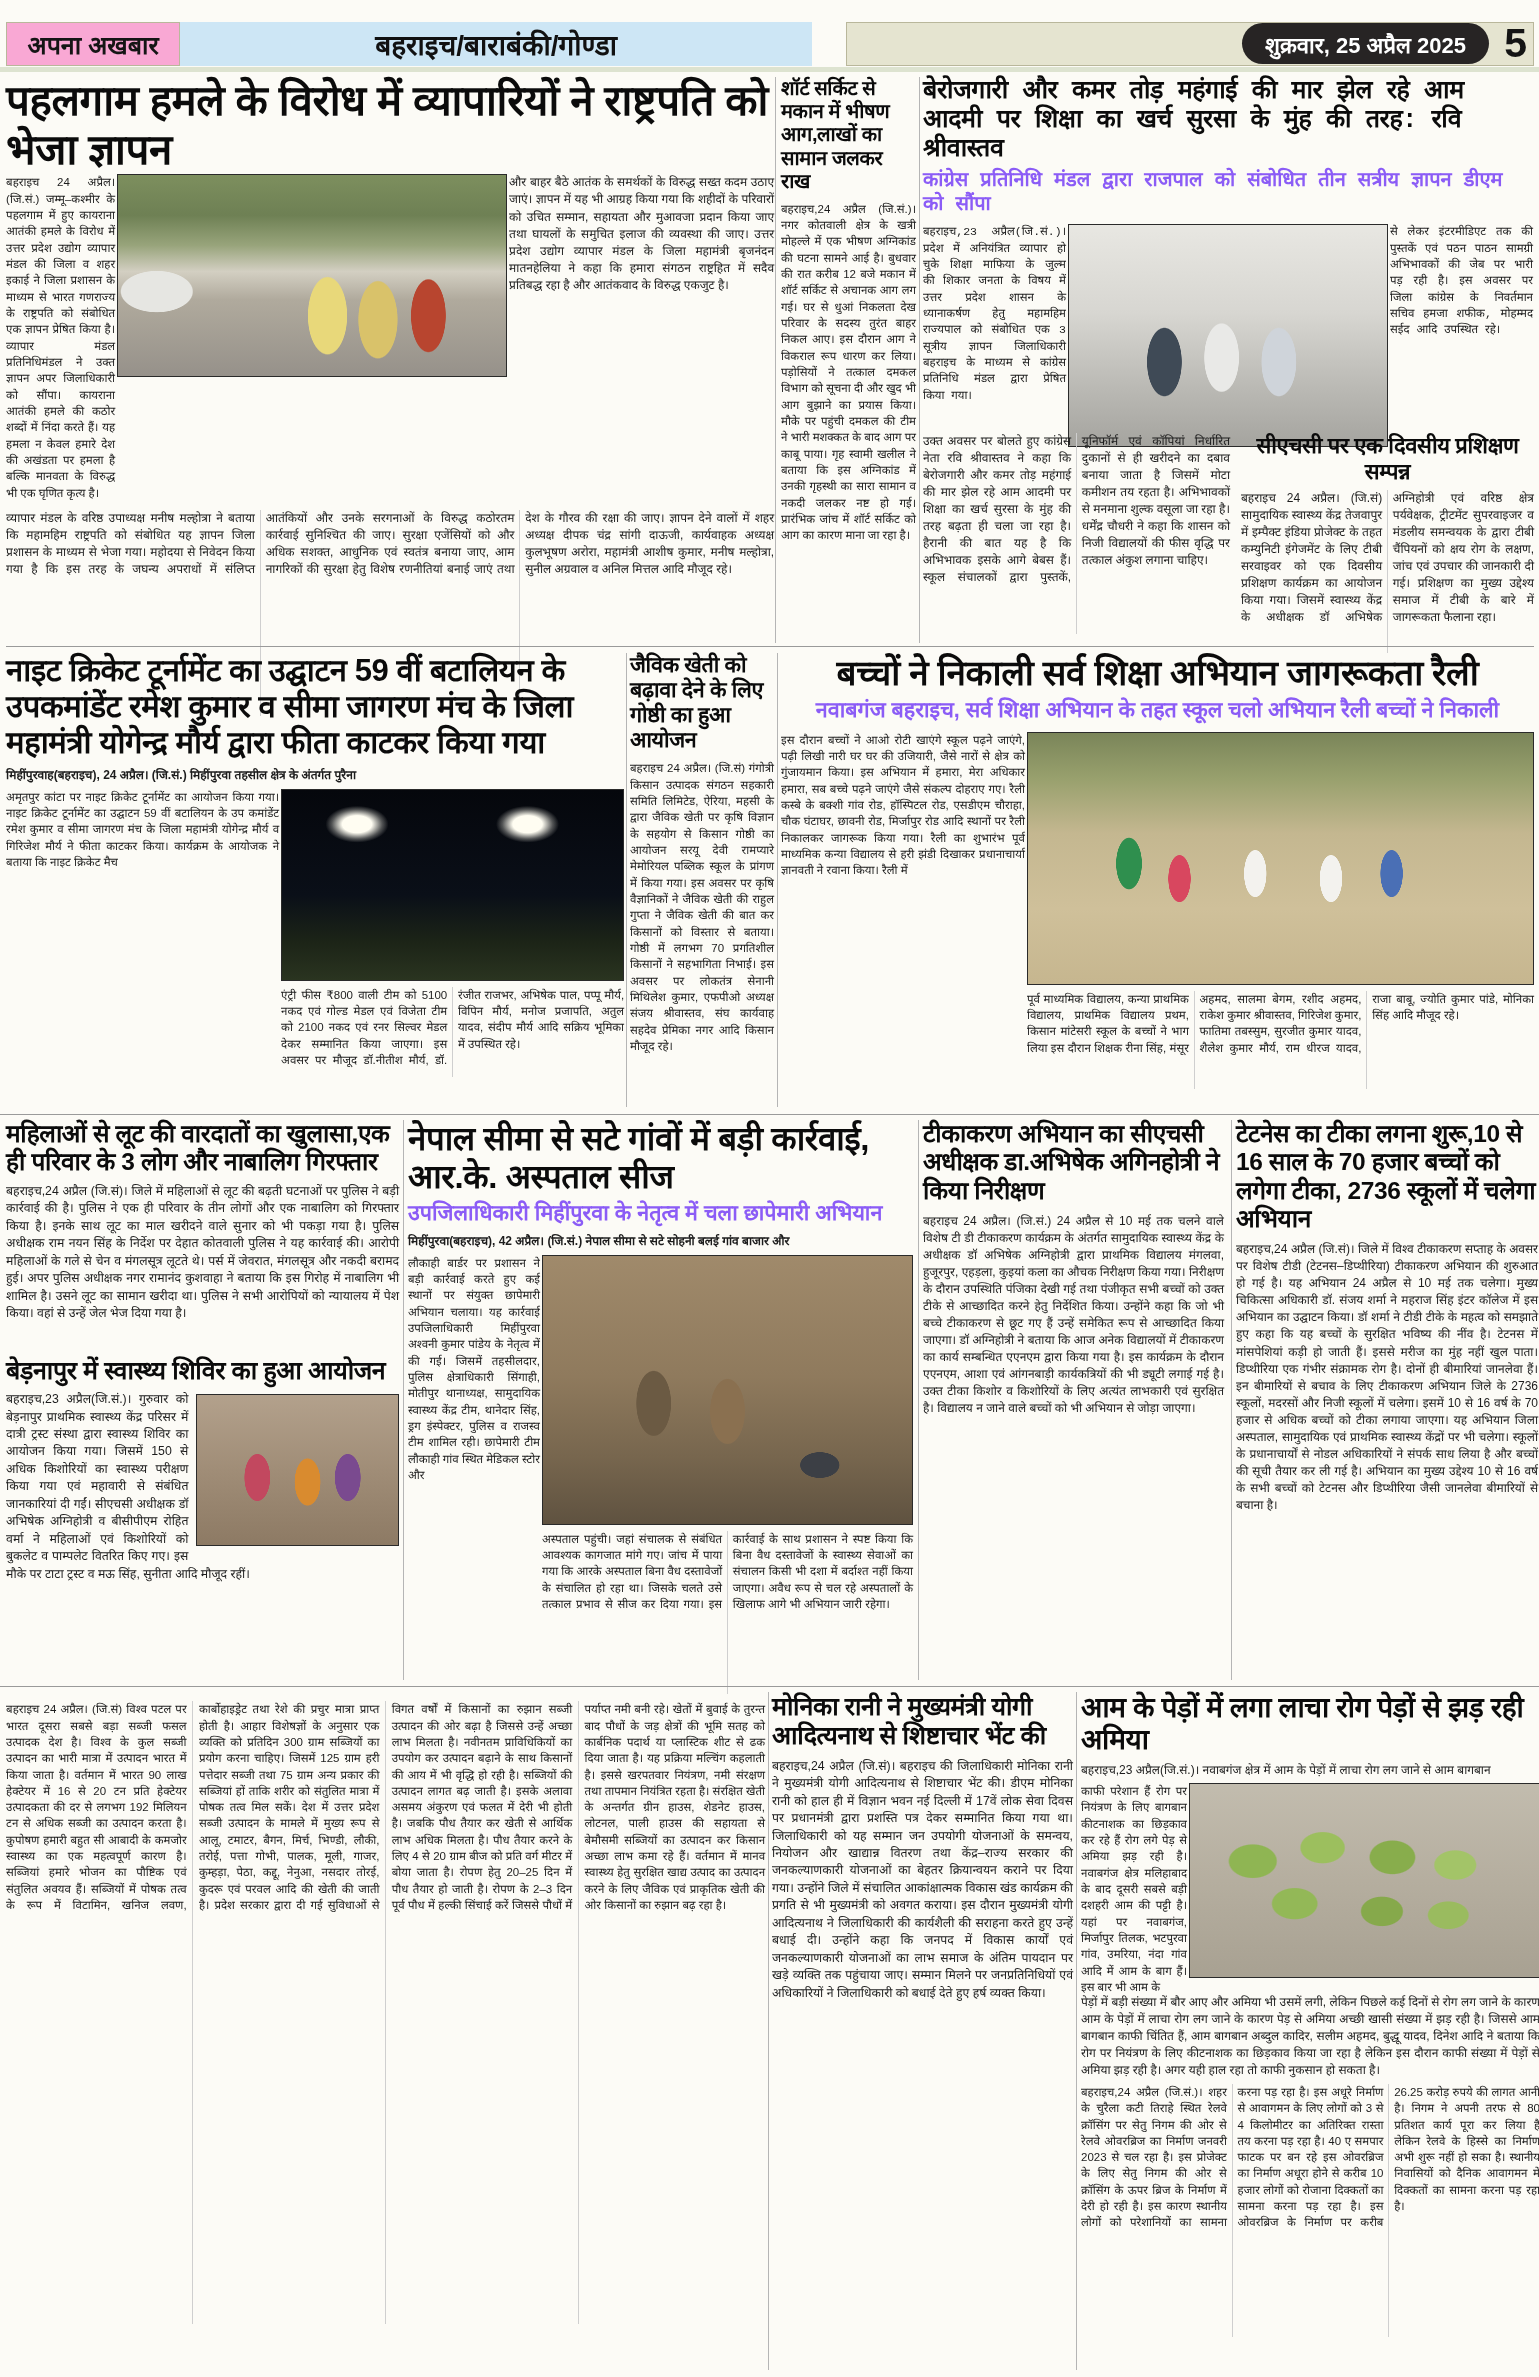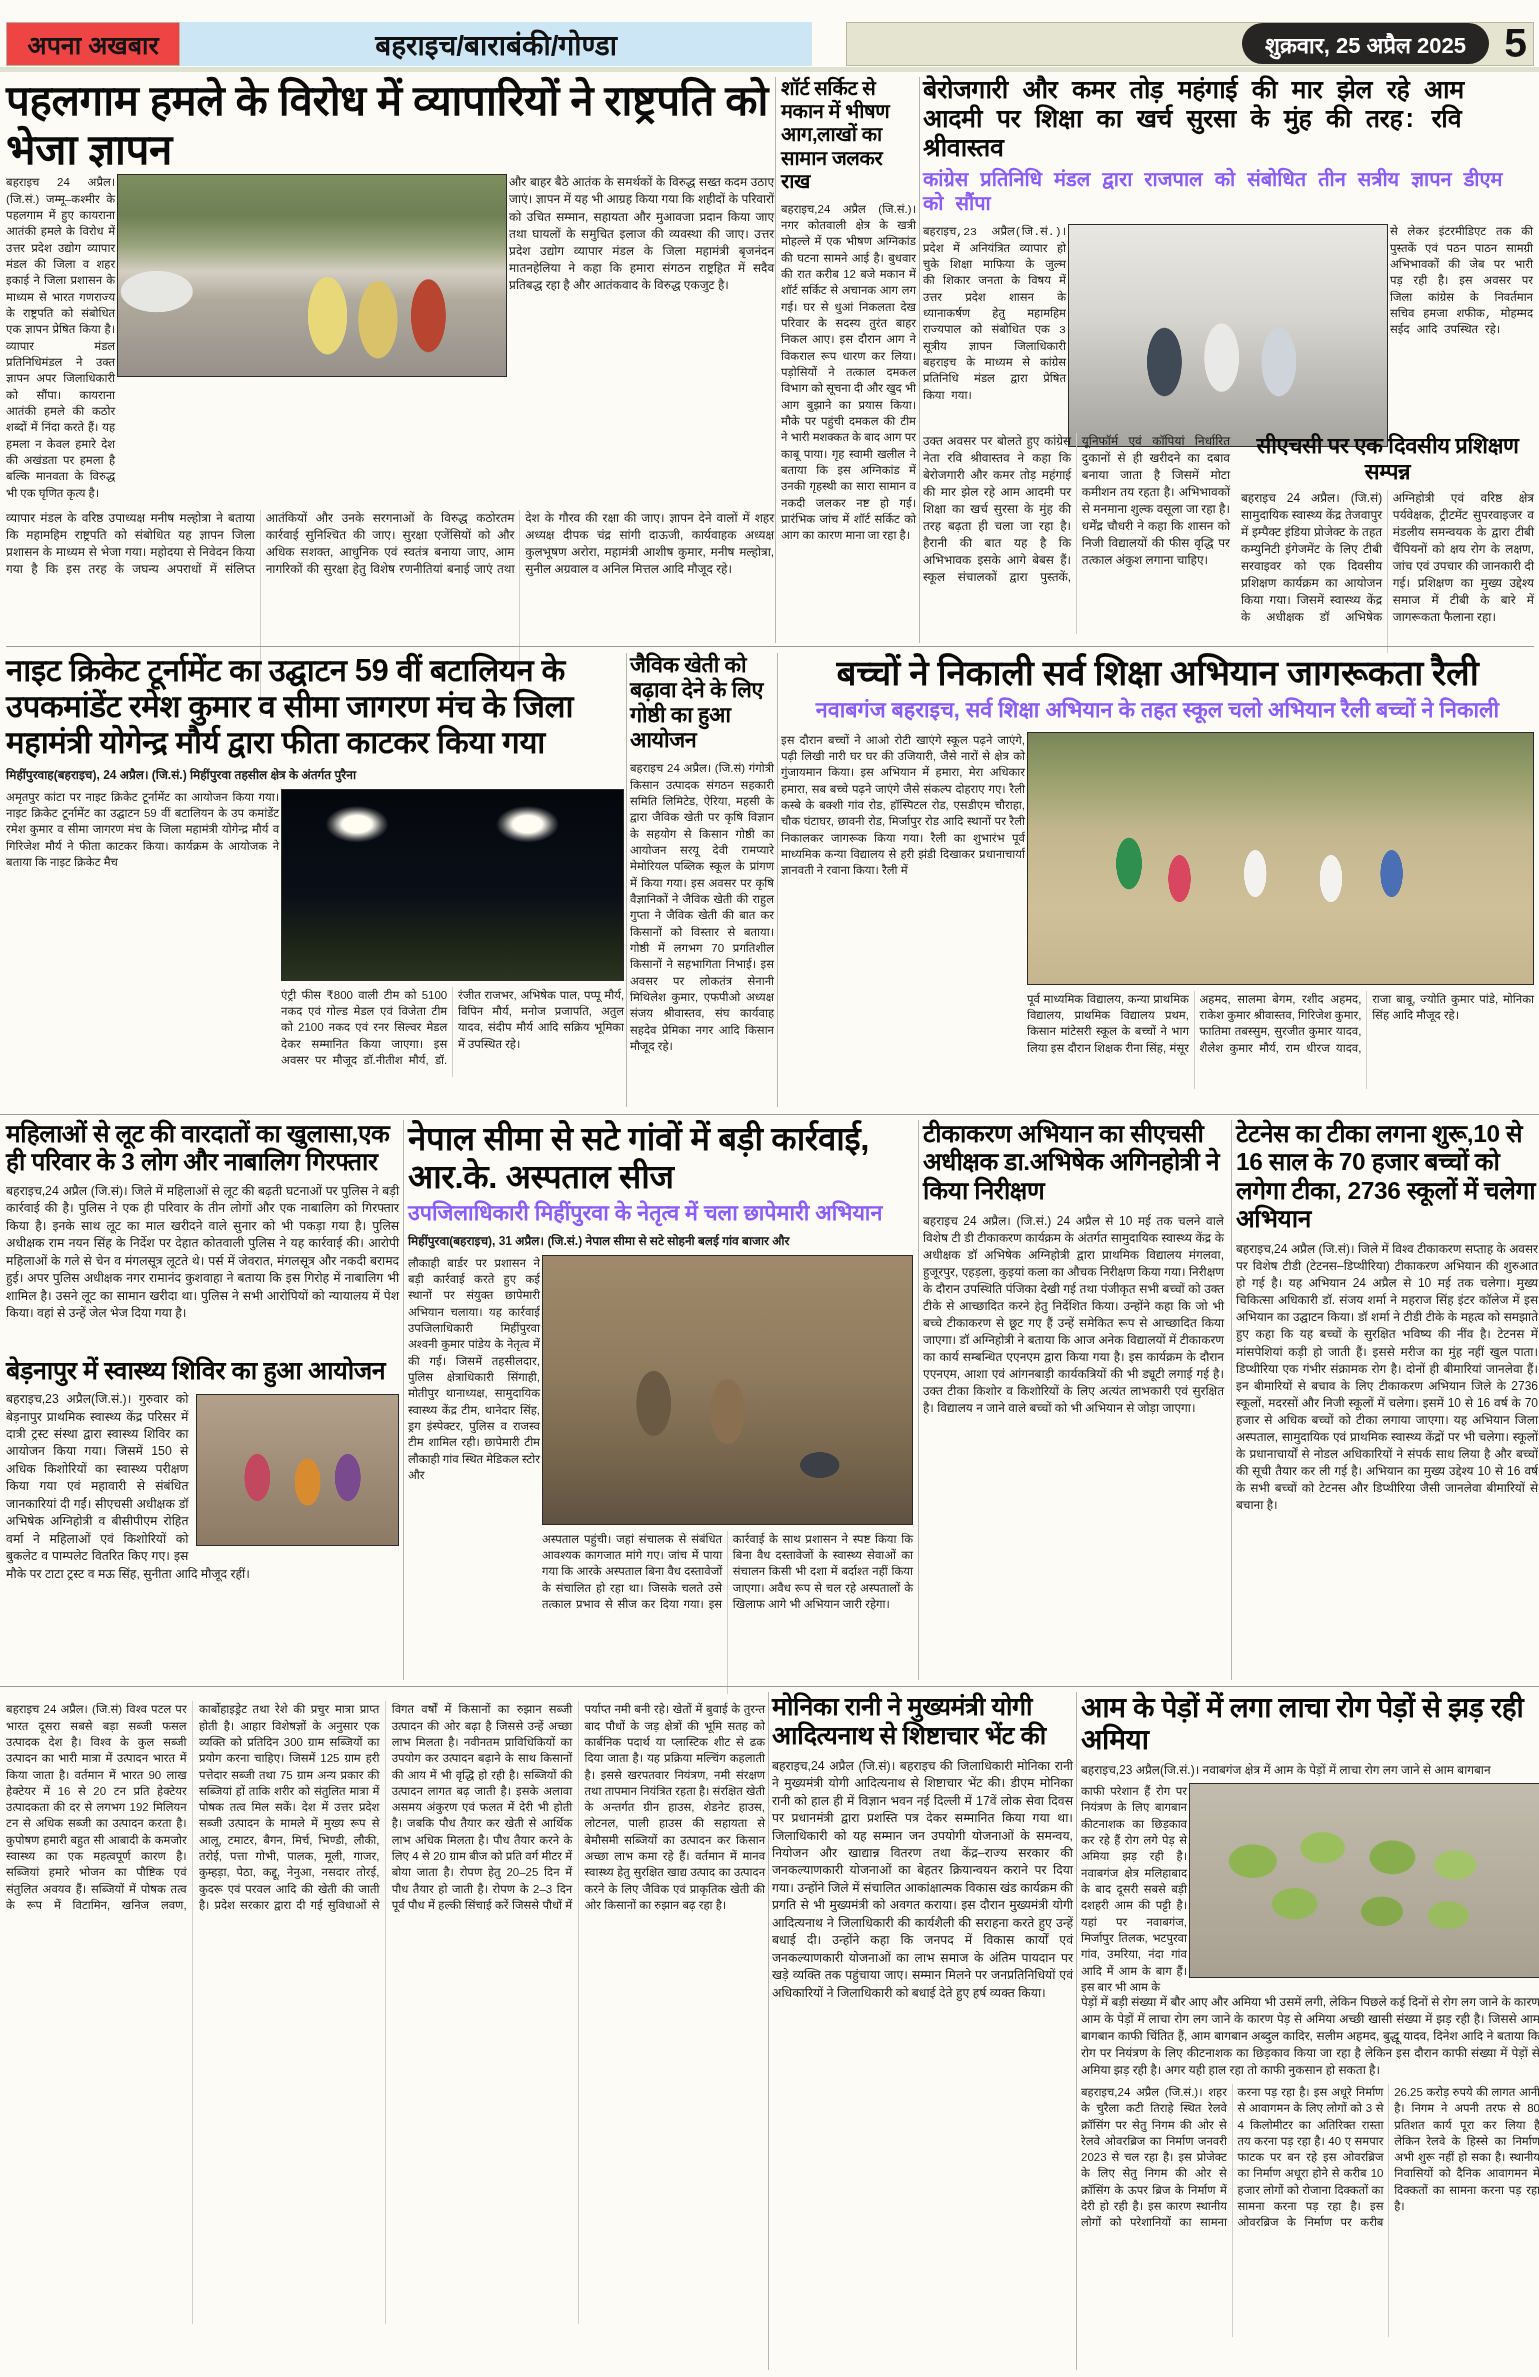--- a/index.html
+++ b/index.html
@@ -1,20 +1,20 @@
 <!DOCTYPE html>
 <html style="font-size:12.3px"><head>
 <meta charset="utf-8">
 <style>
   html,body{margin:0;padding:0;background:#e9e7e0;}
   .page{position:relative;width:1540px;height:2377px;background:#fcfbf6;
         font-family:"Liberation Sans","DejaVu Sans",sans-serif;color:#191919;overflow:hidden;}
   
   .masthead{position:absolute;left:6.1px;top:21.5px;width:1528px;height:44px;display:flex;}
-  .brand{width:172px;background:#ef4444;border:0.8px solid #b9b79b;display:flex;align-items:center;
+  .brand{width:172px;background:#f9a8d4;border:0.8px solid #b9b79b;display:flex;align-items:center;
          justify-content:center;font-weight:800;font-size:25px;color:#151515;}
   .region{width:632px;background:#cde6f5;display:flex;align-items:center;justify-content:center;
           font-weight:800;font-size:28px;color:#111;}
   .dateband{flex:1;background:#e5e4d0;border:0.8px solid #b9b79b;display:flex;align-items:center;
             justify-content:flex-end;gap:15.3px;padding-right:6.1px;margin-left:34px;}
   .pill{background:#272424;color:#fff;border-radius:21.5px;padding:5.4px 23px;font-weight:700;font-size:22px;}
   .pagenum{font-weight:800;font-size:41px;color:#141414;}
   .sageband{position:absolute;left:0;top:67px;width:1540px;height:5.4px;background:#dde3d0;}
   
   .blk{position:absolute;}
@@ -162,21 +162,21 @@
     <div class="hl" style="font-size:25px;">बेड़नापुर में स्वास्थ्य शिविर का हुआ आयोजन</div>
     <div style="margin-top:6.1px;overflow:hidden;">
       <div class="photo ph-camp" style="float:right;width:201px;height:150px;margin:3.1px 0 6.1px 7.7px;"></div>
       <div class="body" style="font-size:12.3px;">बहराइच,23 अप्रैल(जि.सं.)। गुरुवार को बेड़नापुर प्राथमिक स्वास्थ्य केंद्र परिसर में दात्री ट्रस्ट संस्था द्वारा स्वास्थ्य शिविर का आयोजन किया गया। जिसमें 150 से अधिक किशोरियों का स्वास्थ्य परीक्षण किया गया एवं महावारी से संबंधित जानकारियां दी गईं। सीएचसी अधीक्षक डॉ अभिषेक अग्निहोत्री व बीसीपीएम रोहित वर्मा ने महिलाओं एवं किशोरियों को बुकलेट व पाम्पलेट वितरित किए गए। इस मौके पर टाटा ट्रस्ट व मऊ सिंह, सुनीता आदि मौजूद रहीं।</div>
     </div>
   </div>
 
   <div class="blk" style="left:408px;top:1120px;width:505px;">
     <div class="hl" style="font-size:33px;">नेपाल सीमा से सटे गांवों में बड़ी कार्रवाई, आर.के. अस्पताल सीज</div>
     <div class="sub" style="font-size:21.5px;margin-top:4.6px;">उपजिलाधिकारी मिहींपुरवा के नेतृत्व में चला छापेमारी अभियान</div>
-    <div class="body" style="margin-top:6.1px;font-weight:600;">मिहींपुरवा(बहराइच), 31 अप्रैल। (जि.सं.) नेपाल सीमा से सटे सोहनी बलई गांव बाजार और</div>
+    <div class="body" style="margin-top:6.1px;font-weight:600;">मिहींपुरवा(बहराइच), 42 अप्रैल। (जि.सं.) नेपाल सीमा से सटे सोहनी बलई गांव बाजार और</div>
     <div class="row" style="margin-top:4.6px;">
       <div class="body" style="width:132px;font-size:11.5px;">लौकाही बार्डर पर प्रशासन ने बड़ी कार्रवाई करते हुए कई स्थानों पर संयुक्त छापेमारी अभियान चलाया। यह कार्रवाई उपजिलाधिकारी मिहींपुरवा अश्वनी कुमार पांडेय के नेतृत्व में की गई। जिसमें तहसीलदार, पुलिस क्षेत्राधिकारी सिंगाही, मोतीपुर थानाध्यक्ष, सामुदायिक स्वास्थ्य केंद्र टीम, थानेदार सिंह, ड्रग इंस्पेक्टर, पुलिस व राजस्व टीम शामिल रही। छापेमारी टीम लौकाही गांव स्थित मेडिकल स्टोर और</div>
       <div style="flex:1;">
         <div class="photo ph-raid" style="width:100%;height:270px;box-sizing:border-box;"></div>
         <div class="body cols2" style="margin-top:6.1px;height:163px;font-size:11.5px;">अस्पताल पहुंची। जहां संचालक से संबंधित आवश्यक कागजात मांगे गए। जांच में पाया गया कि आरके अस्पताल बिना वैध दस्तावेजों के संचालित हो रहा था। जिसके चलते उसे तत्काल प्रभाव से सीज कर दिया गया। इस कार्रवाई के साथ प्रशासन ने स्पष्ट किया कि बिना वैध दस्तावेजों के स्वास्थ्य सेवाओं का संचालन किसी भी दशा में बर्दाश्त नहीं किया जाएगा। अवैध रूप से चल रहे अस्पतालों के खिलाफ आगे भी अभियान जारी रहेगा।</div>
       </div>
     </div>
   </div>
 
   <div class="blk" style="left:923px;top:1120px;width:301px;">

